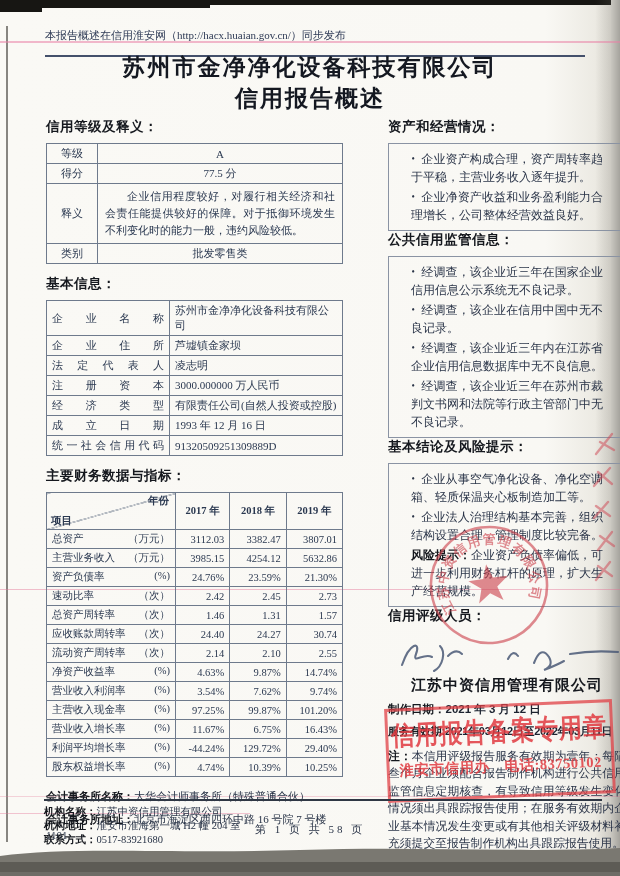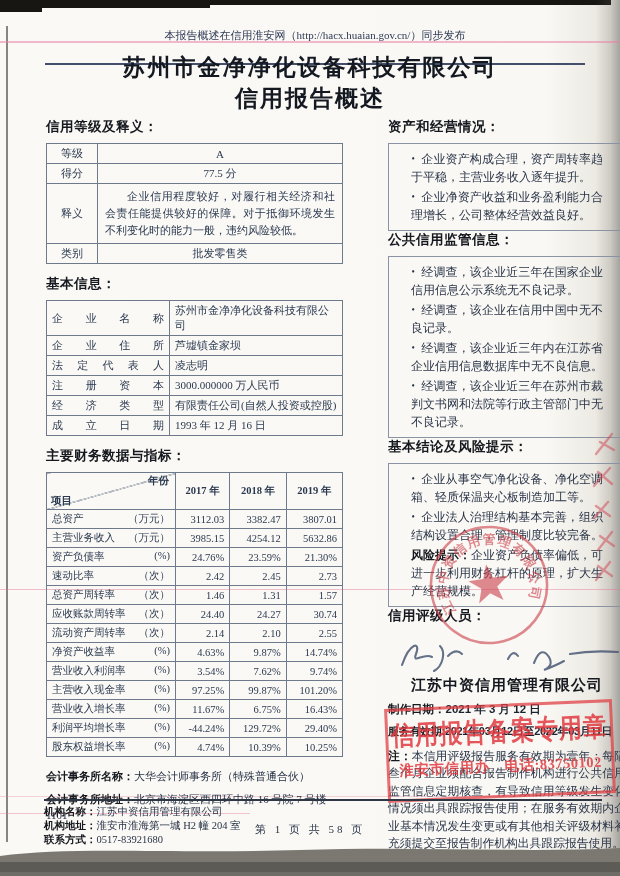--- a/index.html
+++ b/index.html
@@ -18,22 +18,22 @@
   .right-strip{right:0;top:0;width:9px;height:876px;background:linear-gradient(to right,#c9c7c0,#a5a39d);}
   .page-shade{right:9px;top:0;width:16px;height:876px;background:linear-gradient(to right,rgba(0,0,0,0),rgba(120,115,105,.18));}
   .pink1{left:0;top:41px;width:620px;height:2px;background:rgba(233,130,165,.55);}
   .pink2{left:0;top:589px;width:620px;height:1px;background:rgba(228,115,150,.45);}
   .pink3{left:0;top:796px;width:620px;height:1px;background:rgba(228,115,150,.3);}
   .pink4{left:0;top:813px;width:250px;height:1px;background:rgba(228,115,150,.4);}
   .bottom-band{left:0;bottom:0;width:620px;height:36px;}
 
   
   .sync-note{
-    position:absolute;left:45px;top:28px;width:540px;text-align:center;
-    font-size:11px;color:#2e3a55;border-bottom:2px solid #44506b;padding-bottom:20px;
+    position:absolute;left:45px;top:28px;width:540px;
+    font-size:11px;color:#2e3a55;border-bottom:2px solid #44506b;padding-bottom:12px;
   }
   .doc-title{
     position:absolute;left:0;top:52px;width:620px;text-align:center;
     font-weight:700;font-size:23px;line-height:1.35;color:#141821;letter-spacing:2px;
   }
 
   
   .col-left{position:absolute;left:46px;top:118px;width:297px;}
   .col-right{position:absolute;left:388px;top:118px;width:238px;}
   h3.sec{
@@ -169,20 +169,24 @@
           <th>注册资本</th>
           <td>3000.000000 万人民币</td>
         </tr>
           <tr>
           <th>经济类型</th>
           <td>有限责任公司(自然人投资或控股)</td>
         </tr>
           <tr>
           <th>成立日期</th>
           <td>1993 年 12 月 16 日</td>
+        </tr>
+          <tr>
+          <th>统一社会信用代码</th>
+          <td>91320509251309889D</td>
         </tr>
         </tbody>
     </table>
 
     <h3 class="sec">主要财务数据与指标：</h3>
     <table class="tbl fin-tbl">
       <thead>
         <tr>
           <th class="diag">
             <span class="diag-top">年份</span>

